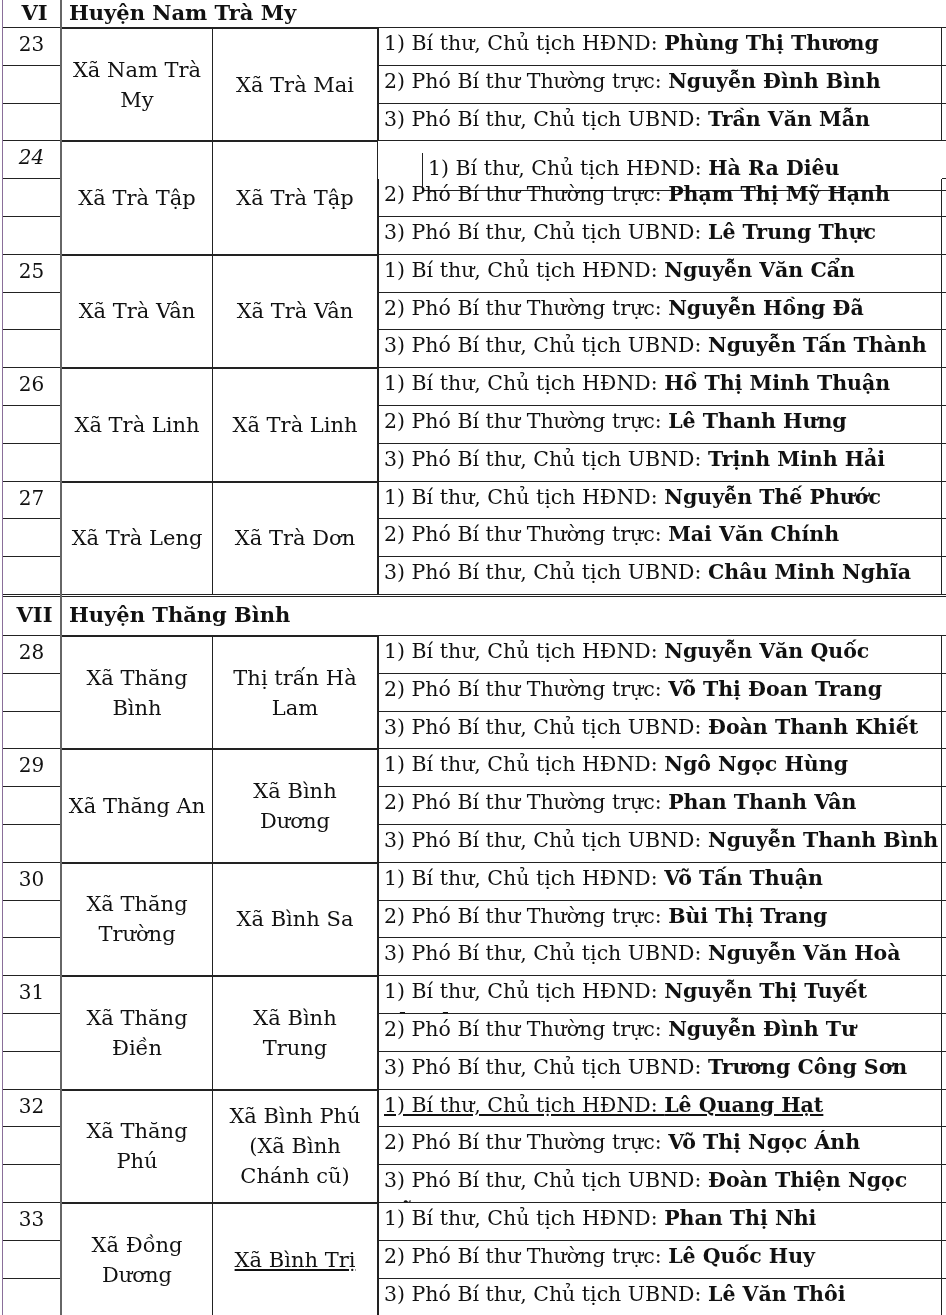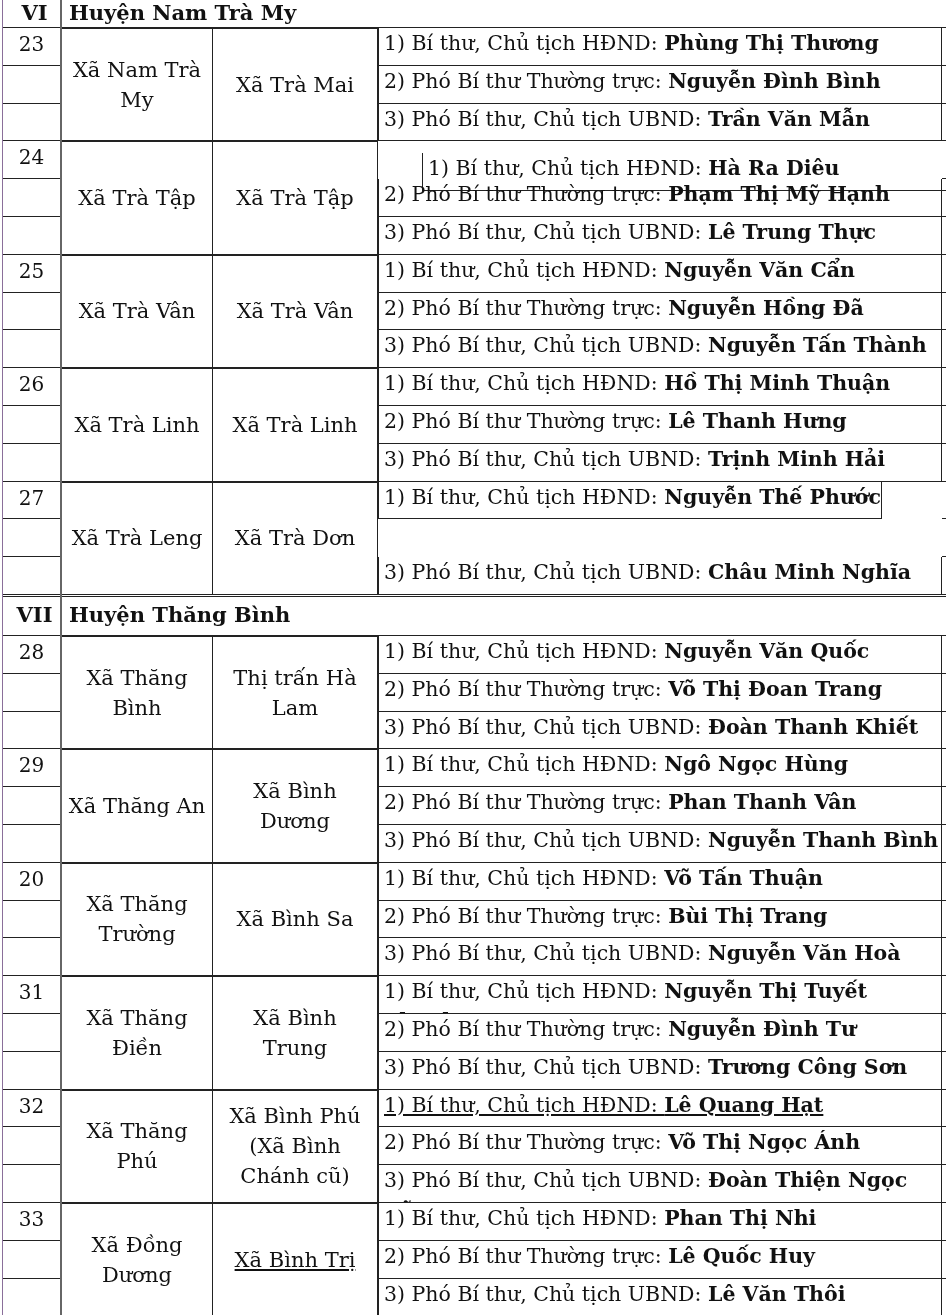--- a/index.html
+++ b/index.html
@@ -33,21 +33,21 @@
     <div class="cell role" style="left: 378px; top: 28px; width: 564px; height: 37.8px;"><span>1) Bí thư, Chủ tịch HĐND: </span><b>Phùng Thị Thương</b></div>
     <div class="cell col5" style="left: 942px; top: 28px; width: 4px; height: 37.8px;"></div>
     <div class="cell stt" style="left: 3px; top: 65.8px; width: 57px; height: 37.8px; line-height: 32px;"></div>
     <div class="cell role" style="left: 378px; top: 65.8px; width: 564px; height: 37.8px;"><span>2) Phó Bí thư Thường trực: </span><b>Nguyễn Đình Bình</b></div>
     <div class="cell col5" style="left: 942px; top: 65.8px; width: 4px; height: 37.8px;"></div>
     <div class="cell stt" style="left: 3px; top: 103.6px; width: 57px; height: 37.8px; line-height: 32px;"></div>
     <div class="cell role" style="left: 378px; top: 103.6px; width: 564px; height: 37.8px;"><span>3) Phó Bí thư, Chủ tịch UBND: </span><b>Trần Văn Mẫn</b></div>
     <div class="cell col5" style="left: 942px; top: 103.6px; width: 4px; height: 37.8px;"></div>
     <div class="cell commune" style="left: 62px; top: 28px; width: 151px; height: 113.4px; border-top: 1.5px solid rgb(34, 34, 34);">Xã Nam Trà My</div>
     <div class="cell commune" style="left: 213px; top: 28px; width: 165px; height: 113.4px; border-top: 1.5px solid rgb(34, 34, 34);">Xã Trà Mai</div>
-    <div class="cell stt" style="left: 3px; top: 141.4px; width: 57px; height: 37.8px; line-height: 32px;">24</div>
+    <div class="cell stt" style="left: 3px; top: 141.4px; width: 57px; height: 37.8px; line-height: 32px; font-style: italic;">24</div>
     <div class="cell role" style="left: 378px; top: 153px; width: 656px; height: 37.8px; margin-left: 44px;"><span>1) Bí thư, Chủ tịch HĐND: </span><b>Hà Ra Diêu</b></div>
     <div class="cell col5" style="left: 942px; top: 141.4px; width: 4px; height: 37.8px;"></div>
     <div class="cell stt" style="left: 3px; top: 179.2px; width: 57px; height: 37.8px; line-height: 32px;"></div>
     <div class="cell role" style="left: 378px; top: 179.2px; width: 564px; height: 37.8px;"><span>2) Phó Bí thư Thường trực: </span><b>Phạm Thị Mỹ Hạnh</b></div>
     <div class="cell col5" style="left: 942px; top: 179.2px; width: 4px; height: 37.8px;"></div>
     <div class="cell stt" style="left: 3px; top: 217px; width: 57px; height: 37.8px; line-height: 32px;"></div>
     <div class="cell role" style="left: 378px; top: 217px; width: 564px; height: 37.8px;"><span>3) Phó Bí thư, Chủ tịch UBND: </span><b>Lê Trung Thực</b></div>
     <div class="cell col5" style="left: 942px; top: 217px; width: 4px; height: 37.8px;"></div>
     <div class="cell commune" style="left: 62px; top: 141.4px; width: 151px; height: 113.4px; border-top: 1.5px solid rgb(34, 34, 34);">Xã Trà Tập</div>
     <div class="cell commune" style="left: 213px; top: 141.4px; width: 165px; height: 113.4px; border-top: 1.5px solid rgb(34, 34, 34);">Xã Trà Tập</div>
@@ -67,23 +67,24 @@
     <div class="cell col5" style="left: 942px; top: 368.2px; width: 4px; height: 37.8px;"></div>
     <div class="cell stt" style="left: 3px; top: 406px; width: 57px; height: 37.8px; line-height: 32px;"></div>
     <div class="cell role" style="left: 378px; top: 406px; width: 564px; height: 37.8px;"><span>2) Phó Bí thư Thường trực: </span><b>Lê Thanh Hưng</b></div>
     <div class="cell col5" style="left: 942px; top: 406px; width: 4px; height: 37.8px;"></div>
     <div class="cell stt" style="left: 3px; top: 443.8px; width: 57px; height: 37.8px; line-height: 32px;"></div>
     <div class="cell role" style="left: 378px; top: 443.8px; width: 564px; height: 37.8px;"><span>3) Phó Bí thư, Chủ tịch UBND: </span><b>Trịnh Minh Hải</b></div>
     <div class="cell col5" style="left: 942px; top: 443.8px; width: 4px; height: 37.8px;"></div>
     <div class="cell commune" style="left: 62px; top: 368.2px; width: 151px; height: 113.4px; border-top: 1.5px solid rgb(34, 34, 34);">Xã Trà Linh</div>
     <div class="cell commune" style="left: 213px; top: 368.2px; width: 165px; height: 113.4px; border-top: 1.5px solid rgb(34, 34, 34);">Xã Trà Linh</div>
     <div class="cell stt" style="left: 3px; top: 481.6px; width: 57px; height: 37.8px; line-height: 32px;">27</div>
-    <div class="cell role" style="left: 378px; top: 481.6px; width: 504px; height: 37.8px;"><span>1) Bí thư, Chủ tịch HĐND: </span><b>Nguyễn Thế Phước</b></div>
+    <div class="cell role" style="left: 378px; top: 481.6px; width: 564px; height: 37.8px;"><span>1) Bí thư, Chủ tịch HĐND: </span><b>Nguyễn Thế Phước</b></div>
     <div class="cell col5" style="left: 942px; top: 481.6px; width: 4px; height: 37.8px;"></div>
     <div class="cell stt" style="left: 3px; top: 519.4px; width: 57px; height: 37.8px; line-height: 32px;"></div>
+    <div class="cell role" style="left: 378px; top: 519.4px; width: 564px; height: 37.8px;"><span>2) Phó Bí thư Thường trực: </span><b>Mai Văn Chính</b></div>
     <div class="cell col5" style="left: 942px; top: 519.4px; width: 4px; height: 37.8px;"></div>
     <div class="cell stt" style="left: 3px; top: 557.2px; width: 57px; height: 37.8px; line-height: 32px;"></div>
     <div class="cell role" style="left: 378px; top: 557.2px; width: 564px; height: 37.8px;"><span>3) Phó Bí thư, Chủ tịch UBND: </span><b>Châu Minh Nghĩa</b></div>
     <div class="cell col5" style="left: 942px; top: 557.2px; width: 4px; height: 37.8px;"></div>
     <div class="cell commune" style="left: 62px; top: 481.6px; width: 151px; height: 113.4px; border-top: 1.5px solid rgb(34, 34, 34);">Xã Trà Leng</div>
     <div class="cell commune" style="left: 213px; top: 481.6px; width: 165px; height: 113.4px; border-top: 1.5px solid rgb(34, 34, 34);">Xã Trà Dơn</div>
     <div class="cell hdr" style="left: 3px; top: 596px; width: 943px; height: 40px;">
       <div class="hdr-num" style="top: 5px;">VII</div>
       <div class="hdr-title" style="top: 5px;">Huyện Thăng Bình</div>
     </div>
@@ -102,21 +103,21 @@
     <div class="cell role" style="left: 378px; top: 749.4px; width: 564px; height: 37.8px;"><span>1) Bí thư, Chủ tịch HĐND: </span><b>Ngô Ngọc Hùng</b></div>
     <div class="cell col5" style="left: 942px; top: 749.4px; width: 4px; height: 37.8px;"></div>
     <div class="cell stt" style="left: 3px; top: 787.2px; width: 57px; height: 37.8px; line-height: 32px;"></div>
     <div class="cell role" style="left: 378px; top: 787.2px; width: 564px; height: 37.8px;"><span>2) Phó Bí thư Thường trực: </span><b>Phan Thanh Vân</b></div>
     <div class="cell col5" style="left: 942px; top: 787.2px; width: 4px; height: 37.8px;"></div>
     <div class="cell stt" style="left: 3px; top: 825px; width: 57px; height: 37.8px; line-height: 32px;"></div>
     <div class="cell role" style="left: 378px; top: 825px; width: 564px; height: 37.8px;"><span>3) Phó Bí thư, Chủ tịch UBND: </span><b>Nguyễn Thanh Bình</b></div>
     <div class="cell col5" style="left: 942px; top: 825px; width: 4px; height: 37.8px;"></div>
     <div class="cell commune" style="left: 62px; top: 749.4px; width: 151px; height: 113.4px; border-top: 1.5px solid rgb(34, 34, 34);">Xã Thăng An</div>
     <div class="cell commune" style="left: 213px; top: 749.4px; width: 165px; height: 113.4px; border-top: 1.5px solid rgb(34, 34, 34);">Xã Bình Dương</div>
-    <div class="cell stt" style="left: 3px; top: 862.8px; width: 57px; height: 37.8px; line-height: 32px;">20</div>
+    <div class="cell stt" style="left: 3px; top: 862.8px; width: 57px; height: 37.8px; line-height: 32px;">30</div>
     <div class="cell role" style="left: 378px; top: 862.8px; width: 564px; height: 37.8px;"><span>1) Bí thư, Chủ tịch HĐND: </span><b>Võ Tấn Thuận</b></div>
     <div class="cell col5" style="left: 942px; top: 862.8px; width: 4px; height: 37.8px;"></div>
     <div class="cell stt" style="left: 3px; top: 900.6px; width: 57px; height: 37.8px; line-height: 32px;"></div>
     <div class="cell role" style="left: 378px; top: 900.6px; width: 564px; height: 37.8px;"><span>2) Phó Bí thư Thường trực: </span><b>Bùi Thị Trang</b></div>
     <div class="cell col5" style="left: 942px; top: 900.6px; width: 4px; height: 37.8px;"></div>
     <div class="cell stt" style="left: 3px; top: 938.4px; width: 57px; height: 37.8px; line-height: 32px;"></div>
     <div class="cell role" style="left: 378px; top: 938.4px; width: 564px; height: 37.8px;"><span>3) Phó Bí thư, Chủ tịch UBND: </span><b>Nguyễn Văn Hoà</b></div>
     <div class="cell col5" style="left: 942px; top: 938.4px; width: 4px; height: 37.8px;"></div>
     <div class="cell commune" style="left: 62px; top: 862.8px; width: 151px; height: 113.4px; border-top: 1.5px solid rgb(34, 34, 34);">Xã Thăng Trường</div>
     <div class="cell commune" style="left: 213px; top: 862.8px; width: 165px; height: 113.4px; border-top: 1.5px solid rgb(34, 34, 34);">Xã Bình Sa</div>

